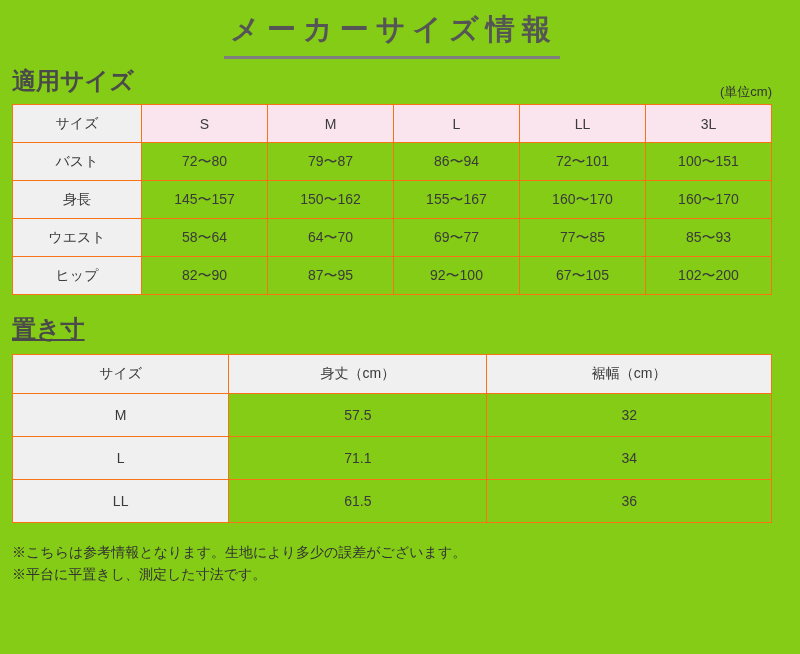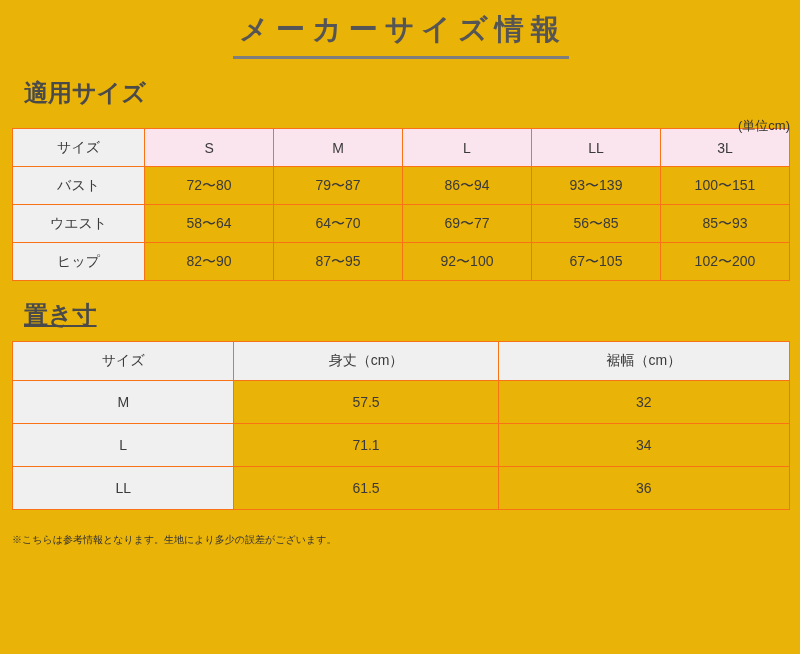--- a/index.html
+++ b/index.html
@@ -6,23 +6,23 @@
     margin: 0;
     padding: 0;
     background: #ffffff;
     font-family: "Liberation Sans", sans-serif;
     color: #3a3a3a;
   }
   .page {
     width: 800px;
     height: 654px;
     box-sizing: border-box;
-    padding: 8px 10px 0 12px;
+    padding: 8px 28px 0 12px;
     overflow: hidden;
-    background: #eab308;
+    background: #84cc16;
   }
   .title-row {
     text-align: center;
     margin-bottom: 2px;
   }
   .title {
     display: inline-block;
     margin: 0;
     font-size: 29px;
     font-weight: bold;
@@ -31,32 +31,32 @@
     border-bottom: 3px solid #7e7e7e;
     padding: 2px 2px 6px 6px;
   }
   .section-head {
     display: flex;
     justify-content: space-between;
     align-items: flex-end;
     margin-top: 8px;
   }
   .section-heading {
-    margin: 12px;
+    margin: 0;
     font-size: 24px;
     font-weight: bold;
     color: #4a4a4a;
     line-height: 28px;
   }
   .unit-note {
     font-size: 13px;
     color: #333333;
     line-height: 14px;
     position: relative;
-    top: 14px;
+    top: 4px;
   }
   table {
     width: 100%;
     border-collapse: collapse;
     table-layout: fixed;
   }
   .t1 { margin-top: 9px; }
   .t2 { margin-top: 11px; }
   th, td {
     border: 1px solid #f97316;
@@ -76,21 +76,21 @@
   .t1 col.c-size  { width: 16.6%; }
   .t2 col.c2-label { width: 28.5%; }
   .t2 col.c2-mid   { width: 34%; }
   .t2 col.c2-right { width: 37.5%; }
   .flat-heading { margin-top: 20px; text-decoration: underline; }
   .notes {
     margin-top: 20px;
   }
   .note-line {
     margin: 0 0 3px 0;
-    font-size: 10px;
+    font-size: 14px;
     line-height: 19px;
     color: #333333;
   }
 </style>
 </head>
 <body>
 
 <div class="page">
 
   <div class="title-row">
@@ -118,29 +118,37 @@
         <th class="cell-pink">M</th>
         <th class="cell-pink">L</th>
         <th class="cell-pink">LL</th>
         <th class="cell-pink">3L</th>
       </tr>
       <tr>
         <td class="cell-gray">バスト</td>
         <td>72〜80</td>
         <td>79〜87</td>
         <td>86〜94</td>
-        <td>93〜139</td>
+        <td>72〜101</td>
         <td>100〜151</td>
+      </tr>
+      <tr>
+        <td class="cell-gray">身長</td>
+        <td>145〜157</td>
+        <td>150〜162</td>
+        <td>155〜167</td>
+        <td>160〜170</td>
+        <td>160〜170</td>
       </tr>
       <tr>
         <td class="cell-gray">ウエスト</td>
         <td>58〜64</td>
         <td>64〜70</td>
         <td>69〜77</td>
-        <td>56〜85</td>
+        <td>77〜85</td>
         <td>85〜93</td>
       </tr>
       <tr>
         <td class="cell-gray">ヒップ</td>
         <td>82〜90</td>
         <td>87〜95</td>
         <td>92〜100</td>
         <td>67〜105</td>
         <td>102〜200</td>
       </tr>
@@ -174,15 +182,16 @@
       <tr>
         <td class="cell-gray">LL</td>
         <td>61.5</td>
         <td>36</td>
       </tr>
     </tbody>
   </table>
 
   <div class="notes">
     <p class="note-line">※こちらは参考情報となります。生地により多少の誤差がございます。</p>
+    <p class="note-line">※平台に平置きし、測定した寸法です。</p>
   </div>
 
 </div>
 
 </body></html>

